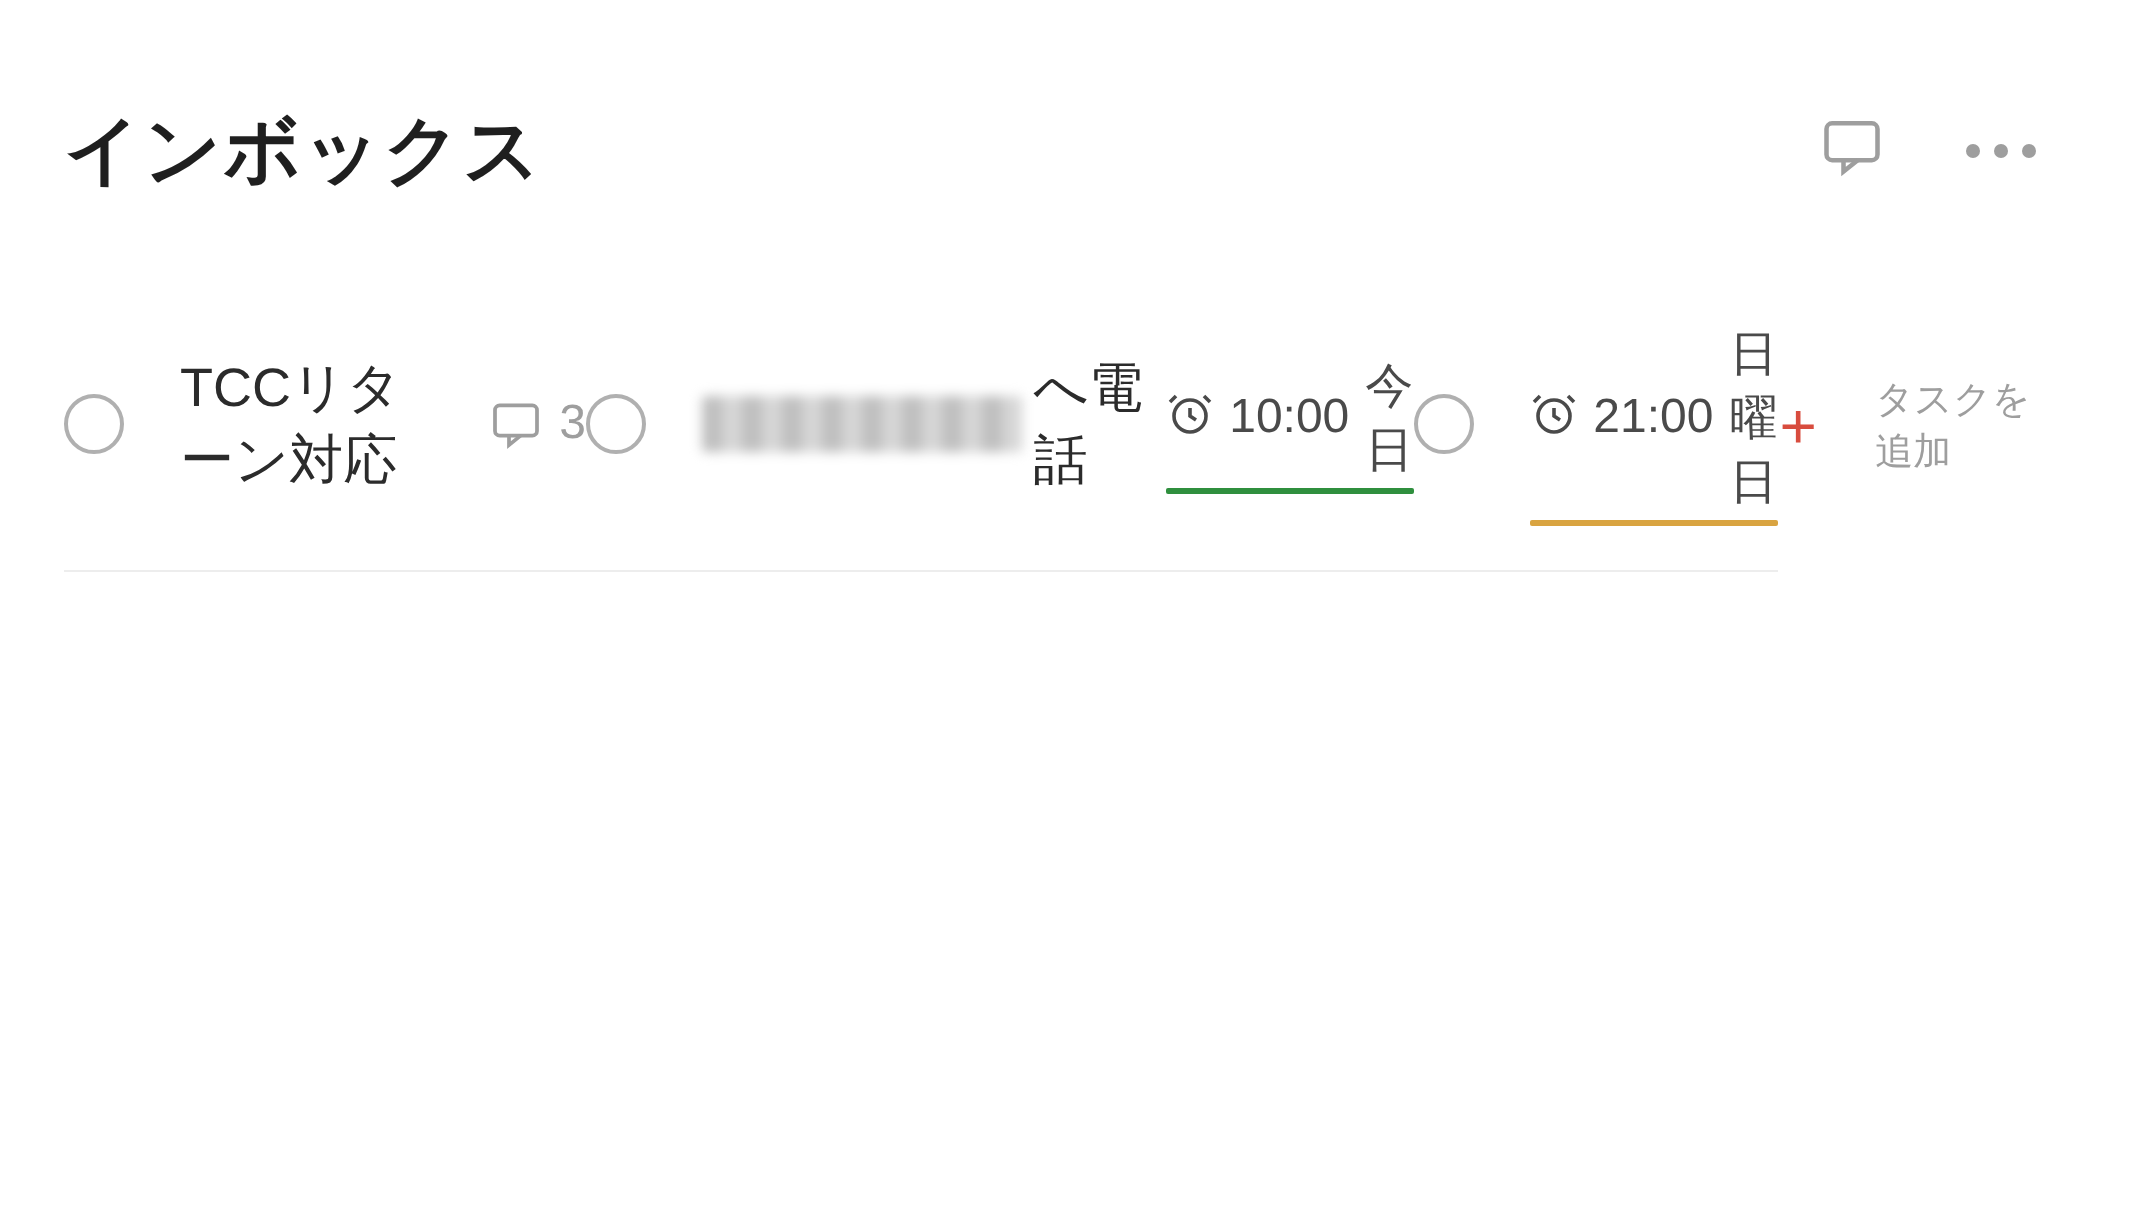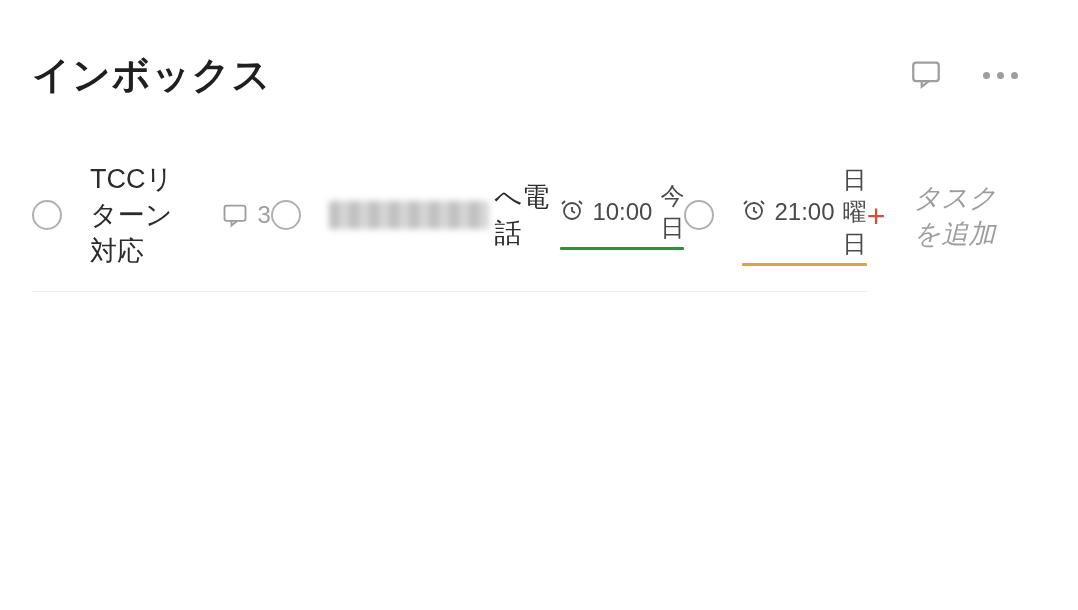--- a/index.html
+++ b/index.html
@@ -152,23 +152,22 @@
       height: 30px;
       display: flex;
       align-items: center;
       justify-content: center;
       color: #d84c3e;
       font-size: 32px;
       font-weight: 300;
       line-height: 1;
     }
     .add-task-label {
-      font-size: 27px;
+      font-size: 19px;
       color: #9e9e9e;
-      font-style: italic;
     }
   </style>
 </head>
 <body>
 
 <div class="container">
   <div class="header">
     <div class="title">インボックス</div>
     <div class="header-actions">
       <div class="comment-icon-header">

